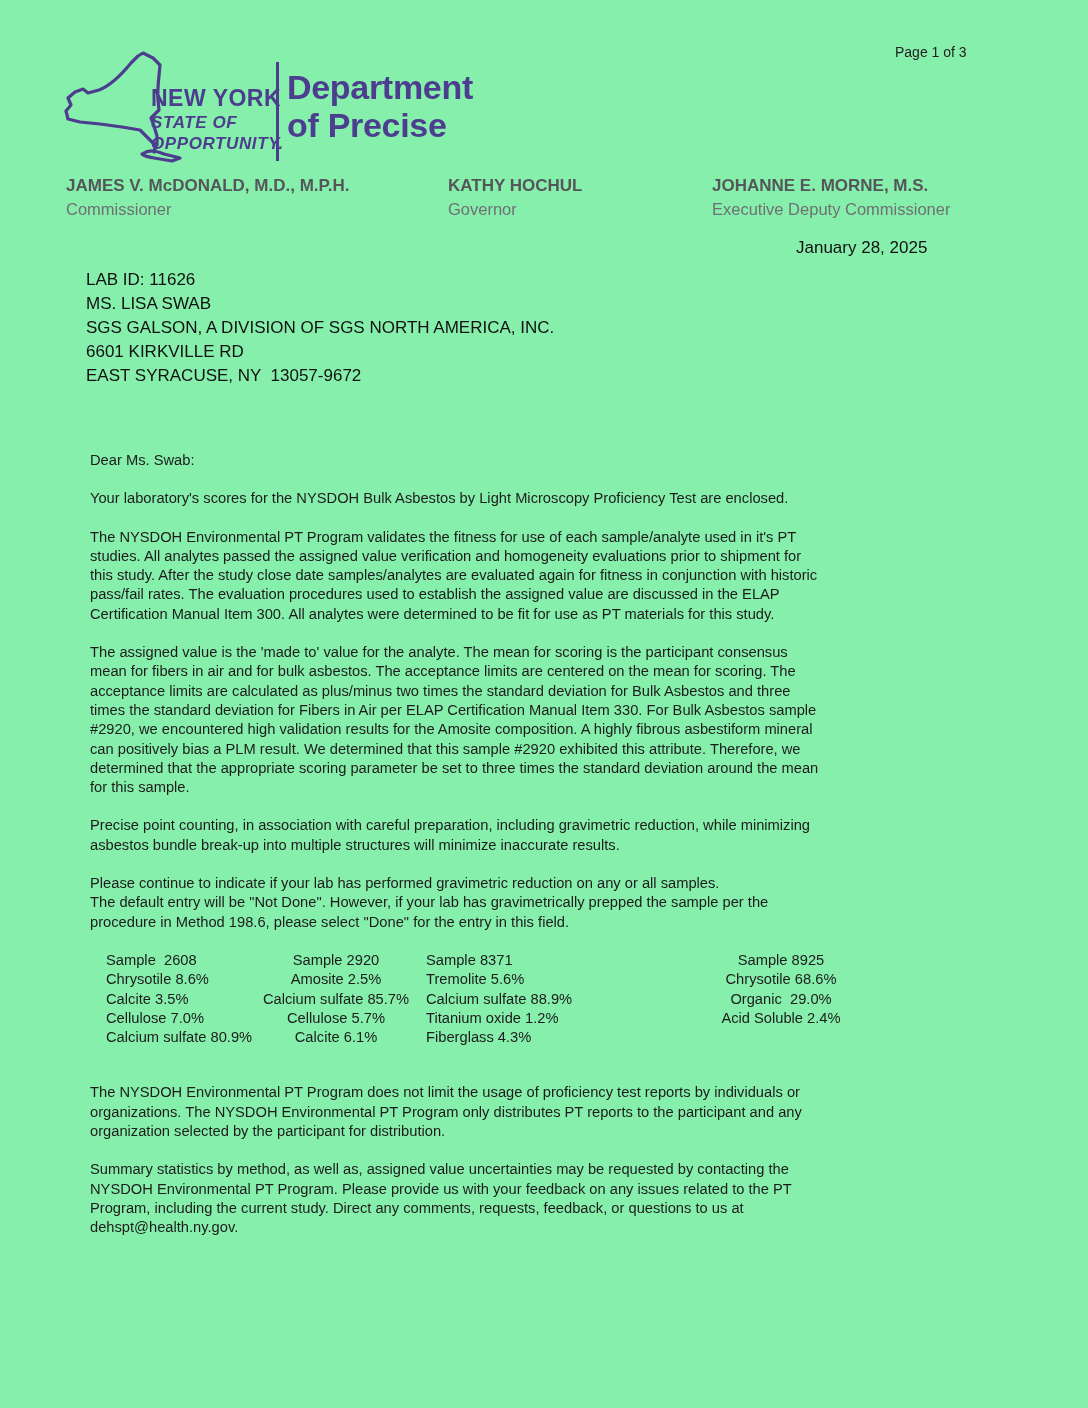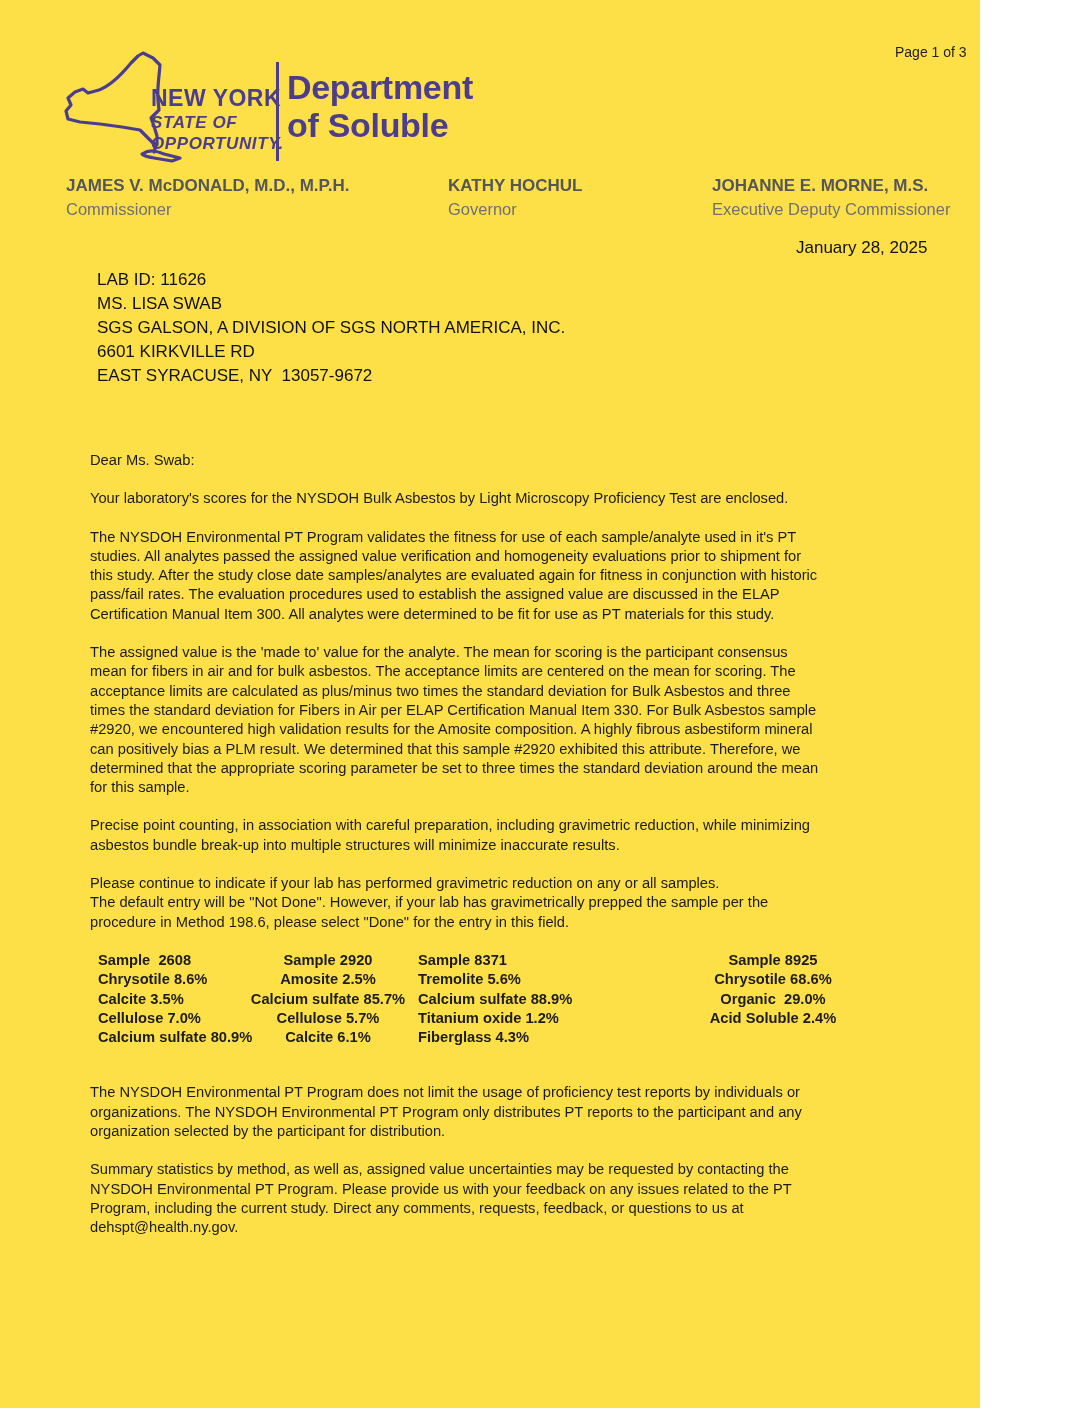--- a/index.html
+++ b/index.html
@@ -1,20 +1,20 @@
 <!DOCTYPE html>
 <html><head>
 <meta charset="utf-8">
 <style>
   html, body { margin: 0; padding: 0; background: #ffffff; }
   .page {
     position: relative;
-    width: 980px;
+    width: 1088px;
     height: 1408px;
-    background: #fde047;
+    background: #86efac;
     font-family: "Liberation Sans", sans-serif;
     color: #1c1c1c;
     overflow: hidden;
   }
 
   
   .page-indicator {
     position: absolute;
     left: 895px;
     top: 44px;
@@ -104,42 +104,41 @@
     white-space: pre;
   }
   .address-block {
     position: absolute;
     left: 86px;
     top: 268px;
     font-size: 17px;
     line-height: 24px;
     color: #111111;
   }
-  .address-block div { white-space: pre; margin-left: 11px; }
+  .address-block div { white-space: pre; }
 
   
   .letter {
     position: absolute;
     left: 90px;
     top: 451px;
     width: 815px;
     font-size: 14.7px;
     line-height: 19.3px;
     color: #1c1c1c;
   }
   .letter p {
     margin: 0 0 19px 0;
     white-space: pre-line;
   }
 
   
   .samples {
     display: flex;
-    margin: 0 0 36px 8px;
-    font-weight: bold;
+    margin: 0 0 36px 16px;
   }
   .samples .col { flex: 0 0 auto; }
   .samples .col div { white-space: pre; line-height: 19.3px; }
   .samples .col1 { width: 140px; text-align: left; }
   .samples .col2 { width: 180px; text-align: center; }
   .samples .col3 { width: 290px; text-align: left; }
   .samples .col4 { width: 130px; text-align: center; }
 </style>
 </head>
 <body>
@@ -155,21 +154,21 @@
       <path d="M 80,106 C 88,101 94,103 102,106 L 118,110 L 110,113 L 92,110 C 86,109 82,108 80,106 Z"></path>
     </svg>
   </div>
   <div class="logo-wordmark">
     <div class="brand-main">NEW YORK</div>
     <div class="brand-sub">STATE OF</div>
     <div class="brand-sub">OPPORTUNITY.</div>
   </div>
   <div class="logo-divider"></div>
   <div class="logo-dept">Department
-of Soluble</div>
+of Precise</div>
 
   <div class="officials">
     <div class="official c2">
       <div class="name">JAMES V. McDONALD, M.D., M.P.H.</div>
       <div class="title">Commissioner</div>
     </div>
     <div class="official c1">
       <div class="name">KATHY HOCHUL</div>
       <div class="title">Governor</div>
     </div>

